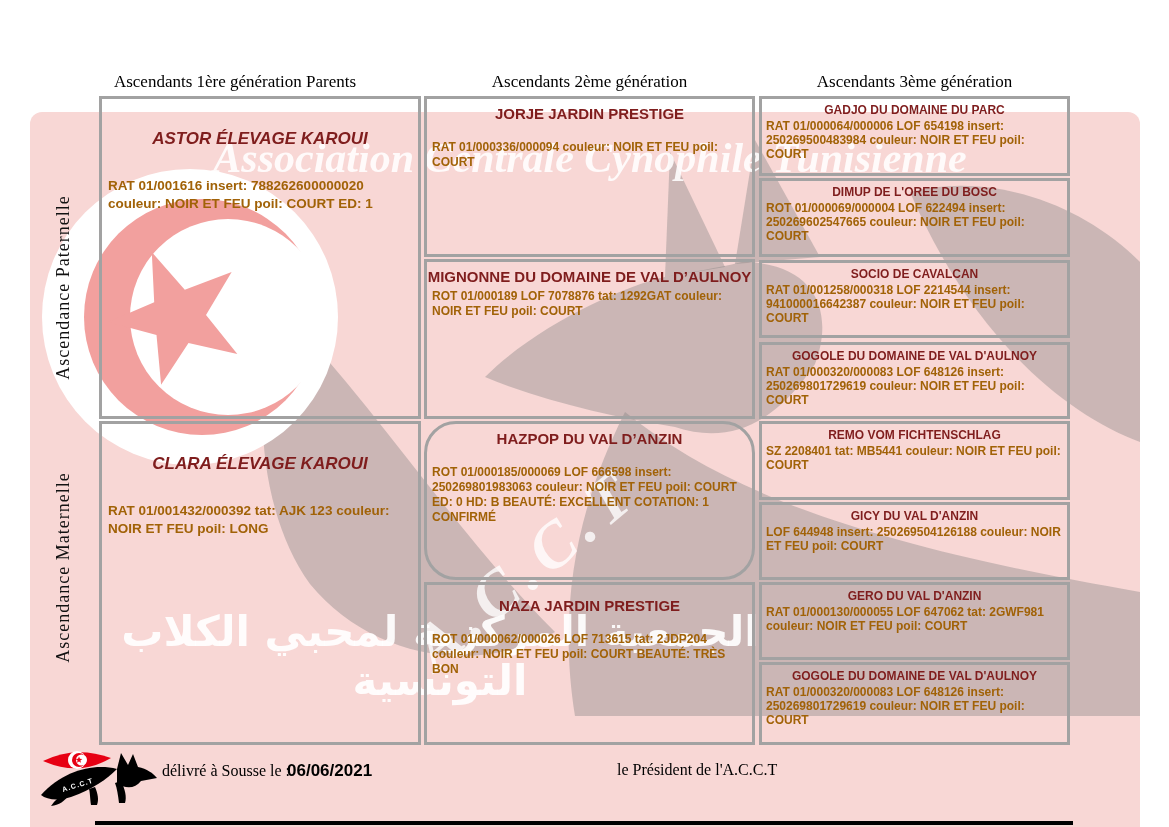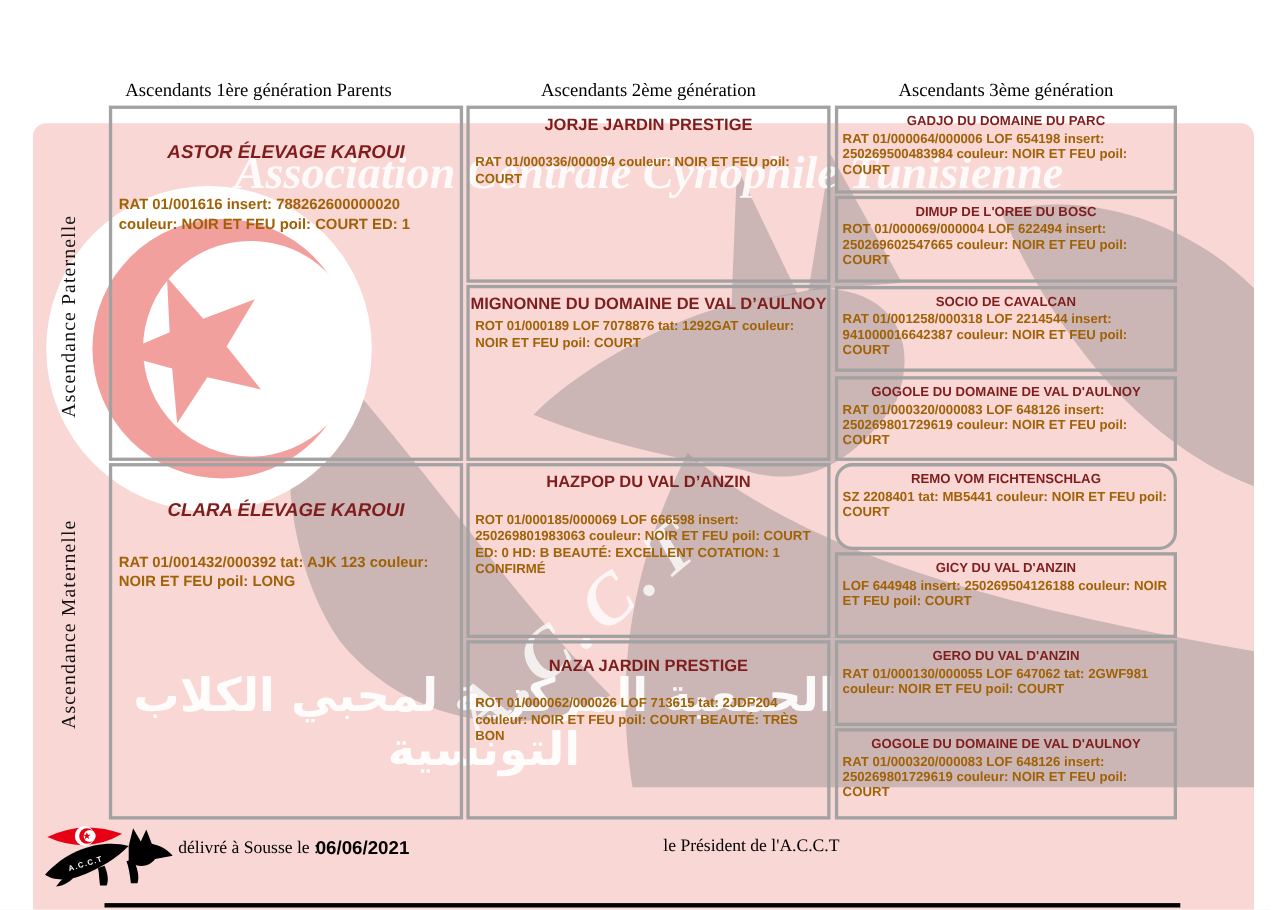--- a/index.html
+++ b/index.html
@@ -45,21 +45,21 @@
   .b2 { font-size:12px; line-height:1.25; margin-top:16px; padding:0 5px; }
   .t3 { font-size:12px; margin-top:4px; }
   .b3 { font-size:12px; line-height:1.18; margin-top:2px; padding:0 4px; }
 
   
   .footer-logo { position:absolute; left:35px; top:745px; z-index:2; }
   .issued-label { position:absolute; left:162px; top:762px; z-index:2;
              font-family:"Liberation Serif", serif; font-size:16px; color:#000; }
   .issued-date { position:absolute; left:287px; top:761px; z-index:2;
              font-weight:bold; font-size:17px; color:#000; }
-  .president { position:absolute; left:603px; top:761px; z-index:2;
+  .president { position:absolute; left:617px; top:761px; z-index:2;
              font-family:"Liberation Serif", serif; font-size:16px; color:#000; }
   .bottom-line { position:absolute; left:95px; top:821px; width:978px; height:4px;
              background:#000; z-index:2; }
 </style>
 </head>
 <body>
 
 <div class="page">
 
   <div class="flag-bg">
@@ -103,21 +103,21 @@
   </div>
 
   <div class="cell" style="left:424px;top:96px;width:331px;height:161px;">
     <div class="cell-title t2">JORJE JARDIN PRESTIGE</div>
     <div class="cell-body b2">RAT 01/000336/000094 couleur: NOIR ET FEU poil: COURT</div>
   </div>
   <div class="cell" style="left:424px;top:259px;width:331px;height:160px;">
     <div class="cell-title t2">MIGNONNE DU DOMAINE DE VAL D’AULNOY</div>
     <div class="cell-body b2" style="margin-top:2px;">ROT 01/000189 LOF 7078876 tat: 1292GAT couleur: NOIR ET FEU poil: COURT</div>
   </div>
-  <div class="cell" style="left:424px;top:421px;width:331px;height:159px;">
+  <div class="cell" style="left:424px;top:421px;width:331px;height:159px;border-radius:32px;">
     <div class="cell-title t2">HAZPOP DU VAL D’ANZIN</div>
     <div class="cell-body b2">ROT 01/000185/000069 LOF 666598 insert: 250269801983063 couleur: NOIR ET FEU poil: COURT ED: 0  HD: B  BEAUTÉ: EXCELLENT  COTATION: 1 CONFIRMÉ</div>
   </div>
   <div class="cell" style="left:424px;top:582px;width:331px;height:163px;">
     <div class="cell-title t2" style="margin-top:12px;">NAZA JARDIN PRESTIGE</div>
     <div class="cell-body b2">ROT 01/000062/000026 LOF 713615 tat: 2JDP204 couleur: NOIR ET FEU poil: COURT BEAUTÉ: TRÈS BON</div>
   </div>
 
   <div class="cell" style="left:759px;top:96px;width:311px;height:80px;">
     <div class="cell-title t3">GADJO DU DOMAINE DU PARC</div>
@@ -128,21 +128,21 @@
     <div class="cell-body b3">ROT 01/000069/000004 LOF 622494 insert: 250269602547665 couleur: NOIR ET FEU poil: COURT</div>
   </div>
   <div class="cell" style="left:759px;top:260px;width:311px;height:78px;">
     <div class="cell-title t3">SOCIO DE CAVALCAN</div>
     <div class="cell-body b3">RAT 01/001258/000318 LOF 2214544 insert: 941000016642387 couleur: NOIR ET FEU poil: COURT</div>
   </div>
   <div class="cell" style="left:759px;top:342px;width:311px;height:77px;">
     <div class="cell-title t3">GOGOLE DU DOMAINE DE VAL D'AULNOY</div>
     <div class="cell-body b3">RAT 01/000320/000083 LOF 648126 insert: 250269801729619 couleur: NOIR ET FEU poil: COURT</div>
   </div>
-  <div class="cell" style="left:759px;top:421px;width:311px;height:79px;border-radius:16px;">
+  <div class="cell" style="left:759px;top:421px;width:311px;height:79px;">
     <div class="cell-title t3">REMO VOM FICHTENSCHLAG</div>
     <div class="cell-body b3">SZ 2208401 tat: MB5441 couleur: NOIR ET FEU poil: COURT</div>
   </div>
   <div class="cell" style="left:759px;top:502px;width:311px;height:78px;">
     <div class="cell-title t3">GICY DU VAL D'ANZIN</div>
     <div class="cell-body b3">LOF 644948 insert: 250269504126188 couleur: NOIR ET FEU poil: COURT</div>
   </div>
   <div class="cell" style="left:759px;top:582px;width:311px;height:78px;">
     <div class="cell-title t3">GERO DU VAL D'ANZIN</div>
     <div class="cell-body b3">RAT 01/000130/000055 LOF 647062 tat: 2GWF981 couleur: NOIR ET FEU poil: COURT</div>

